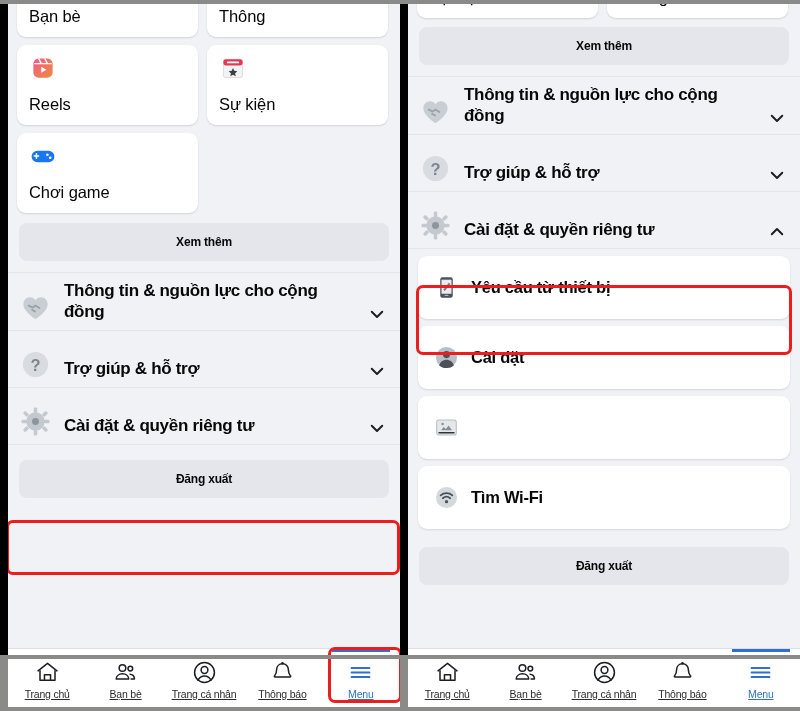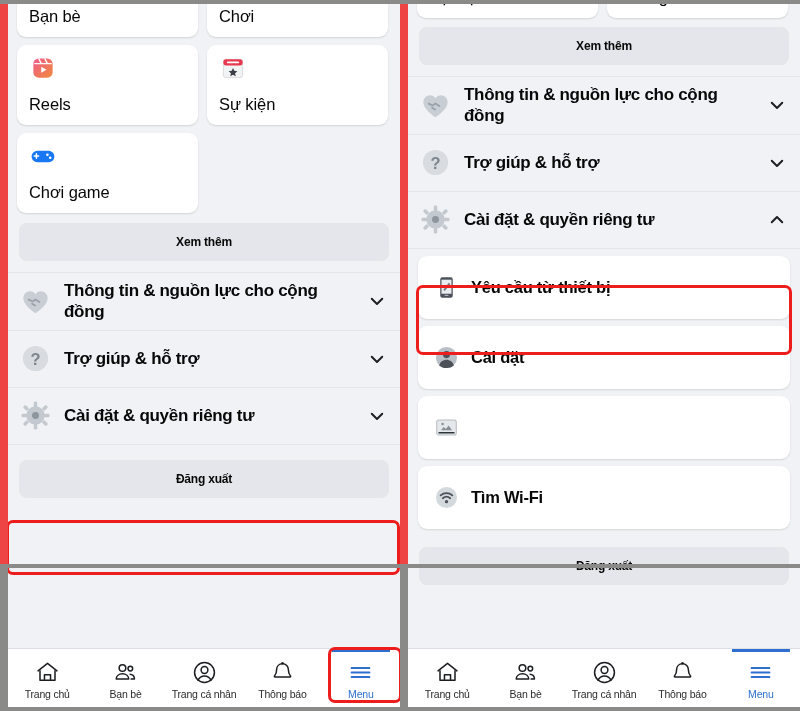--- a/index.html
+++ b/index.html
@@ -4,22 +4,22 @@
 <style>
   html,body{margin:0;padding:0;}
   body{
     width:800px;height:711px;
     background:#8a8a88;
     font-family:"Liberation Sans", sans-serif;
     overflow:hidden;
     -webkit-font-smoothing:antialiased;
   }
   .screenshot{
-    position:relative;width:800px;height:568px;
-    background:#ef4444;
+    position:relative;width:800px;height:659px;
+    background:#000000;
     box-sizing:border-box;
   }
   
   .panel{
     position:absolute;top:4px;
     width:392px;height:703px;
     background:#f0f2f5;
     overflow:hidden;
     box-sizing:border-box;
   }
@@ -67,21 +67,21 @@
     display:flex;align-items:center;justify-content:center;
     font-size:12px;font-weight:700;color:#080809;
     letter-spacing:-.2px;
   }
 
   
   .sect-list{border-top:1px solid #e3e5e9;}
   .sect-row{
     position:relative;
     min-height:57px;
-    display:flex;align-items:center;
+    display:flex;align-items:flex-end;
     padding:7px 14px 7px 12px;
     border-bottom:1px solid #e3e5e9;
     box-sizing:border-box;
     background:#f0f2f5;
   }
   .sect-row .sicon{
     width:31px;height:31px;flex:0 0 31px;margin-right:13px;
   }
   .sect-row .stext{
     flex:1 1 auto;
@@ -136,21 +136,21 @@
     flex:1 1 0;height:59px;
     display:flex;flex-direction:column;
     align-items:center;justify-content:center;
     position:relative;
     box-sizing:border-box;
     padding-top:2px;
   }
   .nav-item .nicon{height:26px;display:flex;align-items:center;justify-content:center;}
   .nav-item .nlabel{
     font-size:10.5px;color:#2b2b2b;margin-top:3px;
-    letter-spacing:-.2px;white-space:nowrap;
+    letter-spacing:-.2px;white-space:nowrap;text-decoration:underline;
   }
   .nav-item.active .nlabel{color:#2f6fd0;}
   .nav-item.active::before{
     content:"";position:absolute;top:0;left:10px;right:10px;
     height:2.5px;background:#2f6fd0;
   }
 
   
   .bezel-top{
     position:absolute;left:0;top:0;width:800px;height:4px;
@@ -169,21 +169,21 @@
   <div class="bezel-bottom"></div>
 
   <div class="panel left">
     <div class="panel-body">
 
       <div class="grid" id="left-grid" style="margin-top:-47px;">
           <div class="grid-card">
             <span class="glabel">Bạn bè</span>
           </div>
           <div class="grid-card">
-            <span class="glabel">Chơi</span>
+            <span class="glabel">Thông</span>
           </div>
           <div class="grid-card">
             <span class="gicon"><svg viewBox="0 0 32 32" width="28" height="28">
                 <defs>
                   <linearGradient id="rl28" x1="0" y1="0" x2="1" y2="1">
                     <stop offset="0" stop-color="#f05a8c"></stop>
                     <stop offset="1" stop-color="#f08a3c"></stop>
                   </linearGradient>
                 </defs>
                 <rect x="5" y="5" width="22" height="22" rx="6" fill="url(#rl28)"></rect>

